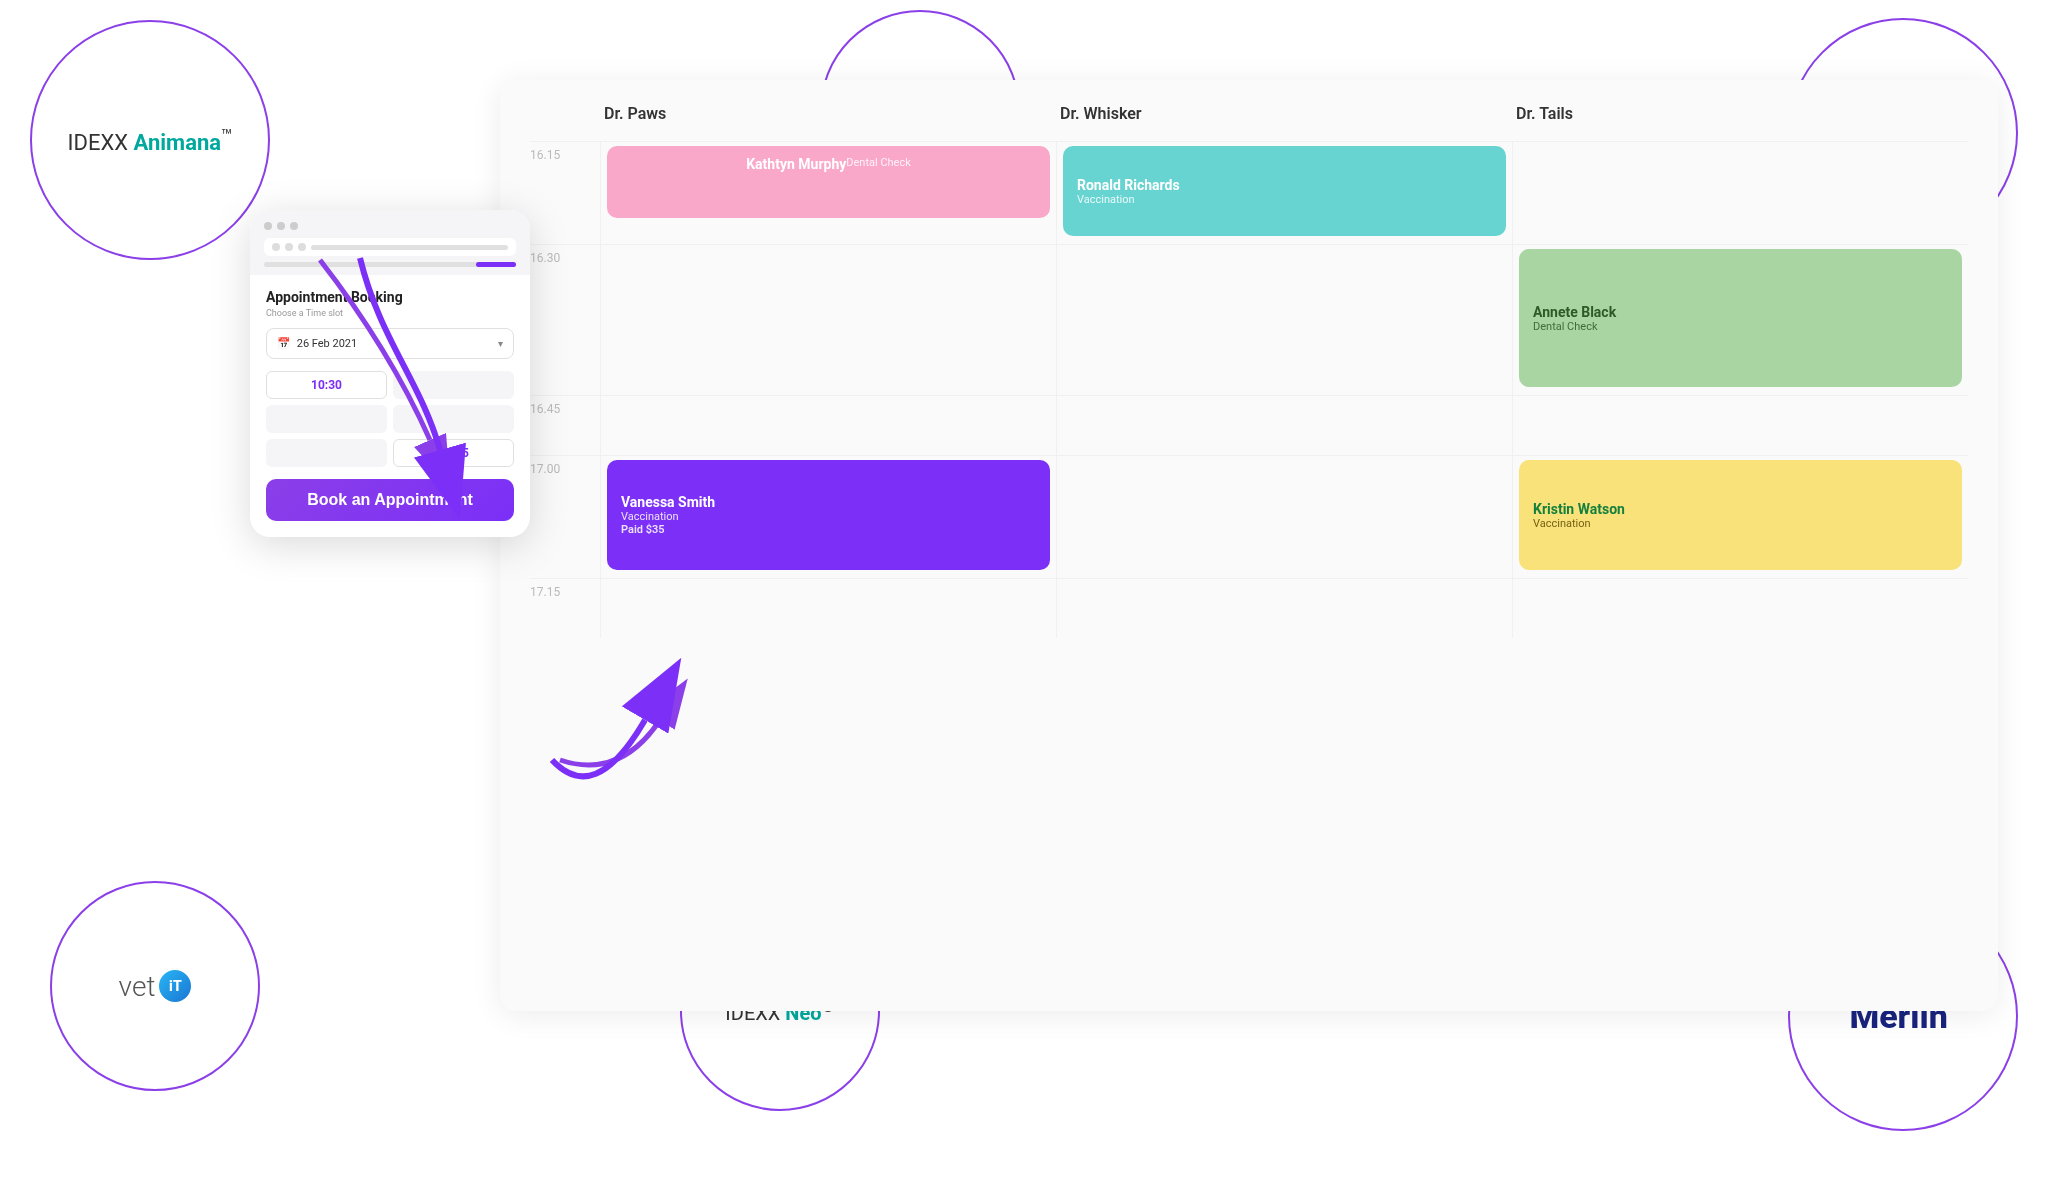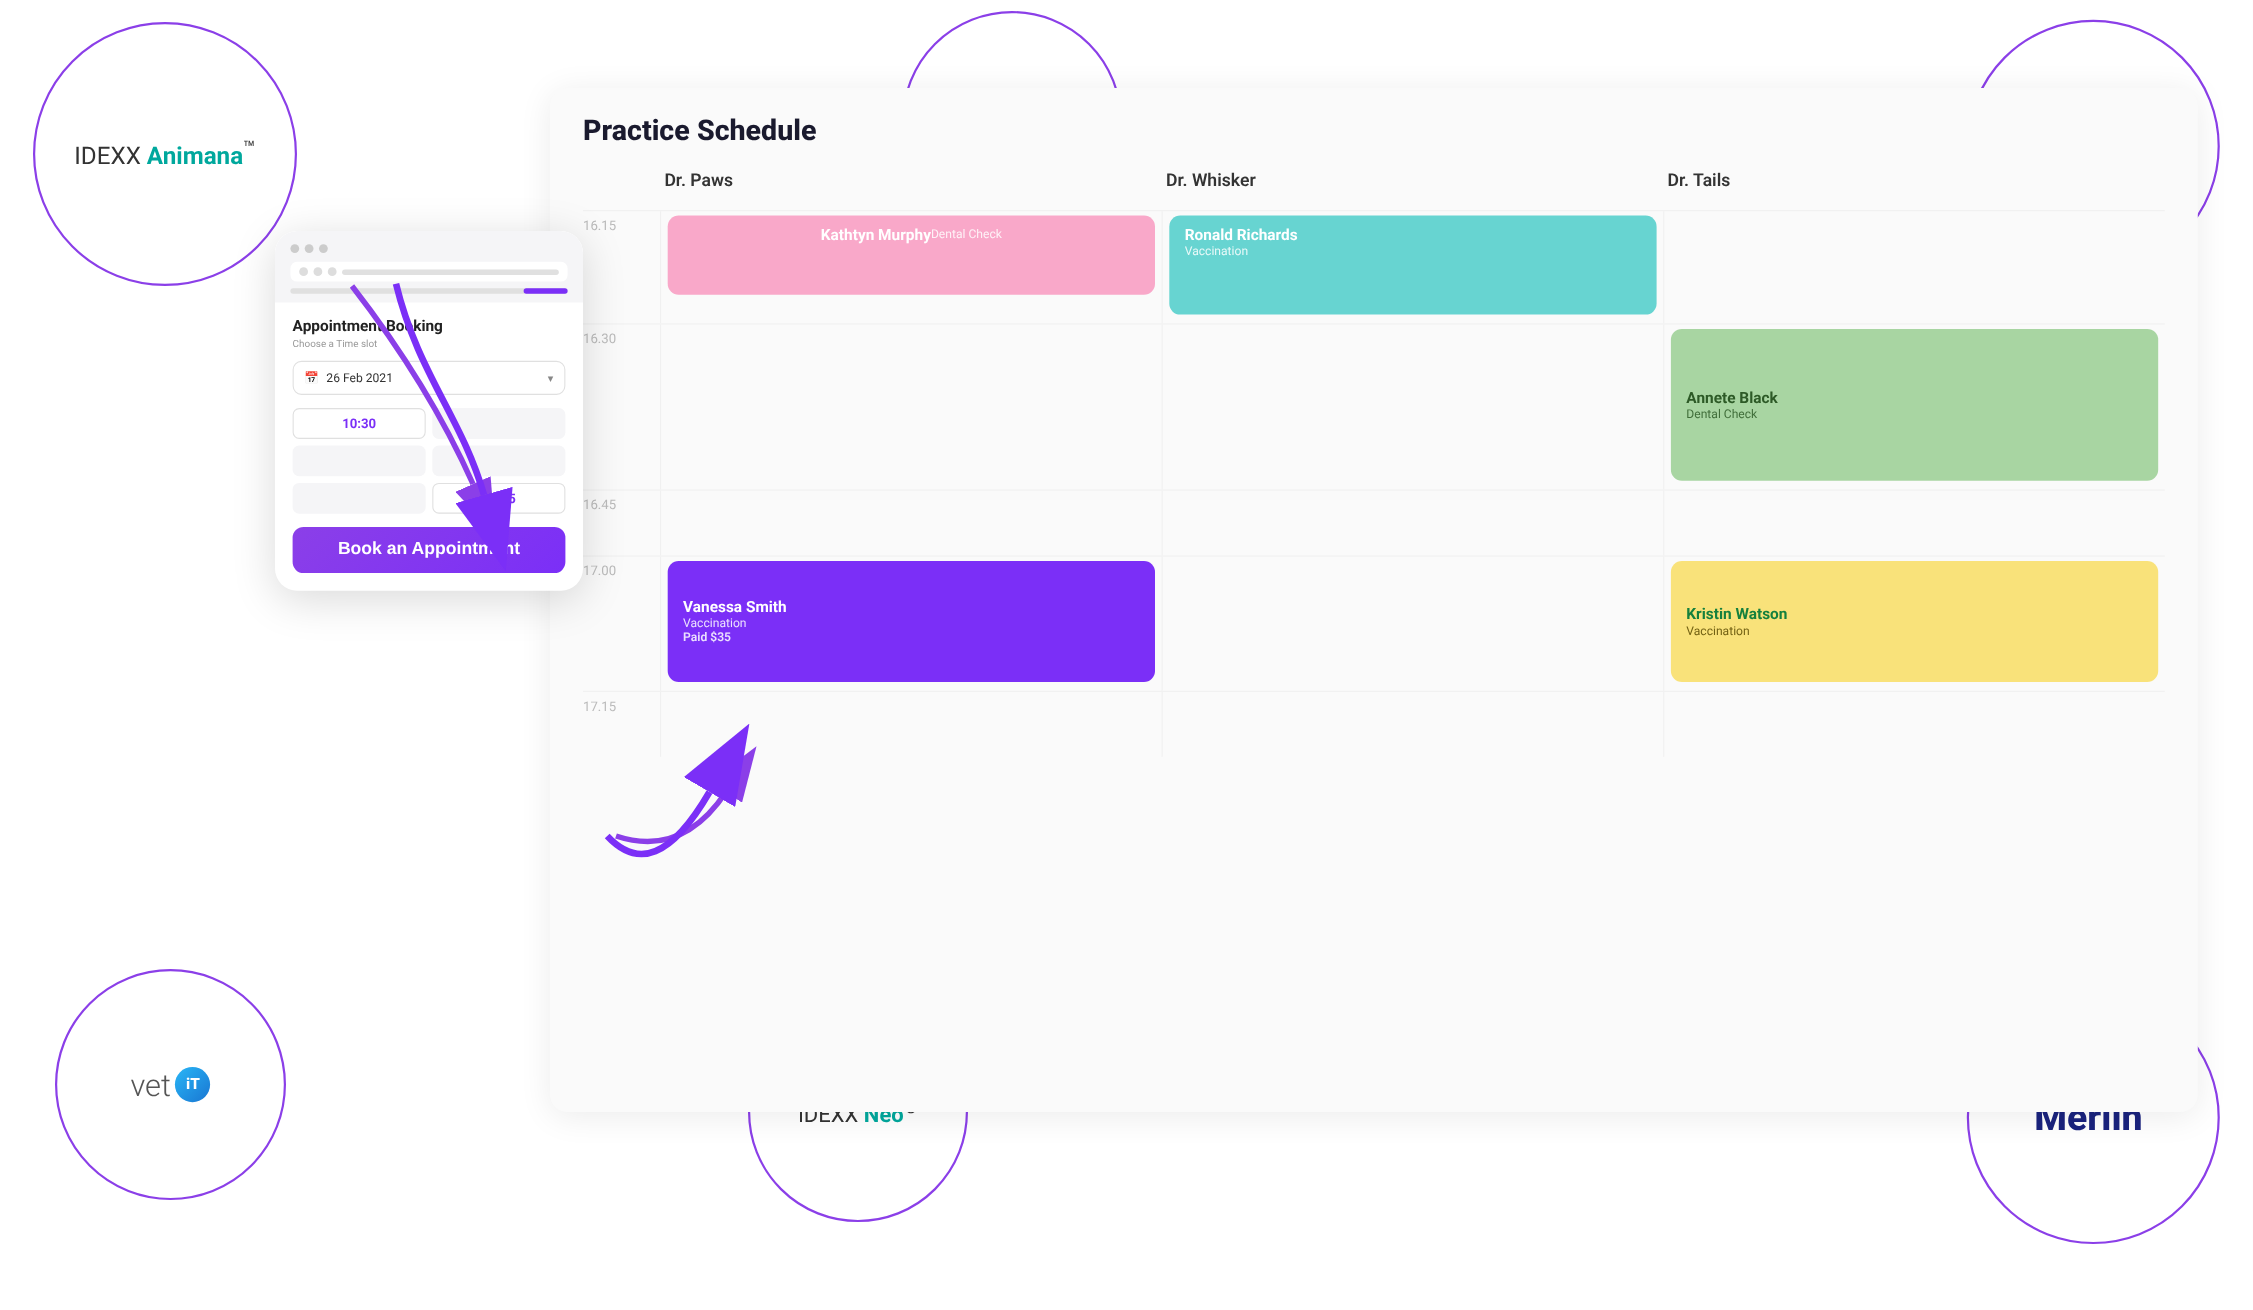--- a/index.html
+++ b/index.html
@@ -363,21 +363,20 @@
       <div class="time-slot"></div>
       <div class="time-slot"></div>
       <div class="time-slot"></div>
       <div class="time-slot active">17:15</div>
     </div>
     <button class="book-btn">Book an Appointment</button>
   </div>
 </div>
 
 <div class="schedule-panel">
-  <div class="schedule-title">Practice Schedule</div>
 
   <div style="display:grid;grid-template-columns:70px 1fr 1fr 1fr;margin-bottom:8px;">
     <div></div>
     <div class="col-header">Dr. Paws</div>
     <div class="col-header">Dr. Whisker</div>
     <div class="col-header">Dr. Tails</div>
   </div>
 
   <div class="sched-body">
 
@@ -385,21 +384,21 @@
       <div class="sched-time">16.15</div>
 
       <div class="sched-cell">
         <div class="appt-card card-pink" style="height:72px;display:flex;flex-direction:row;justify-content:center;">
           <div class="patient-name">Kathtyn Murphy</div>
           <div class="appt-type">Dental Check</div>
         </div>
       </div>
 
       <div class="sched-cell">
-        <div class="appt-card card-teal" style="height:90px;display:flex;flex-direction:column;">
+        <div class="appt-card card-teal" style="height:90px;display:flex;flex-direction:column;justify-content:center;">
           <div class="patient-name">Ronald Richards</div>
           <div class="appt-type">Vaccination</div>
         </div>
       </div>
 
       <div class="sched-cell"></div>
     </div>
 
     <div class="sched-row">
       <div class="sched-time">16.30</div>

